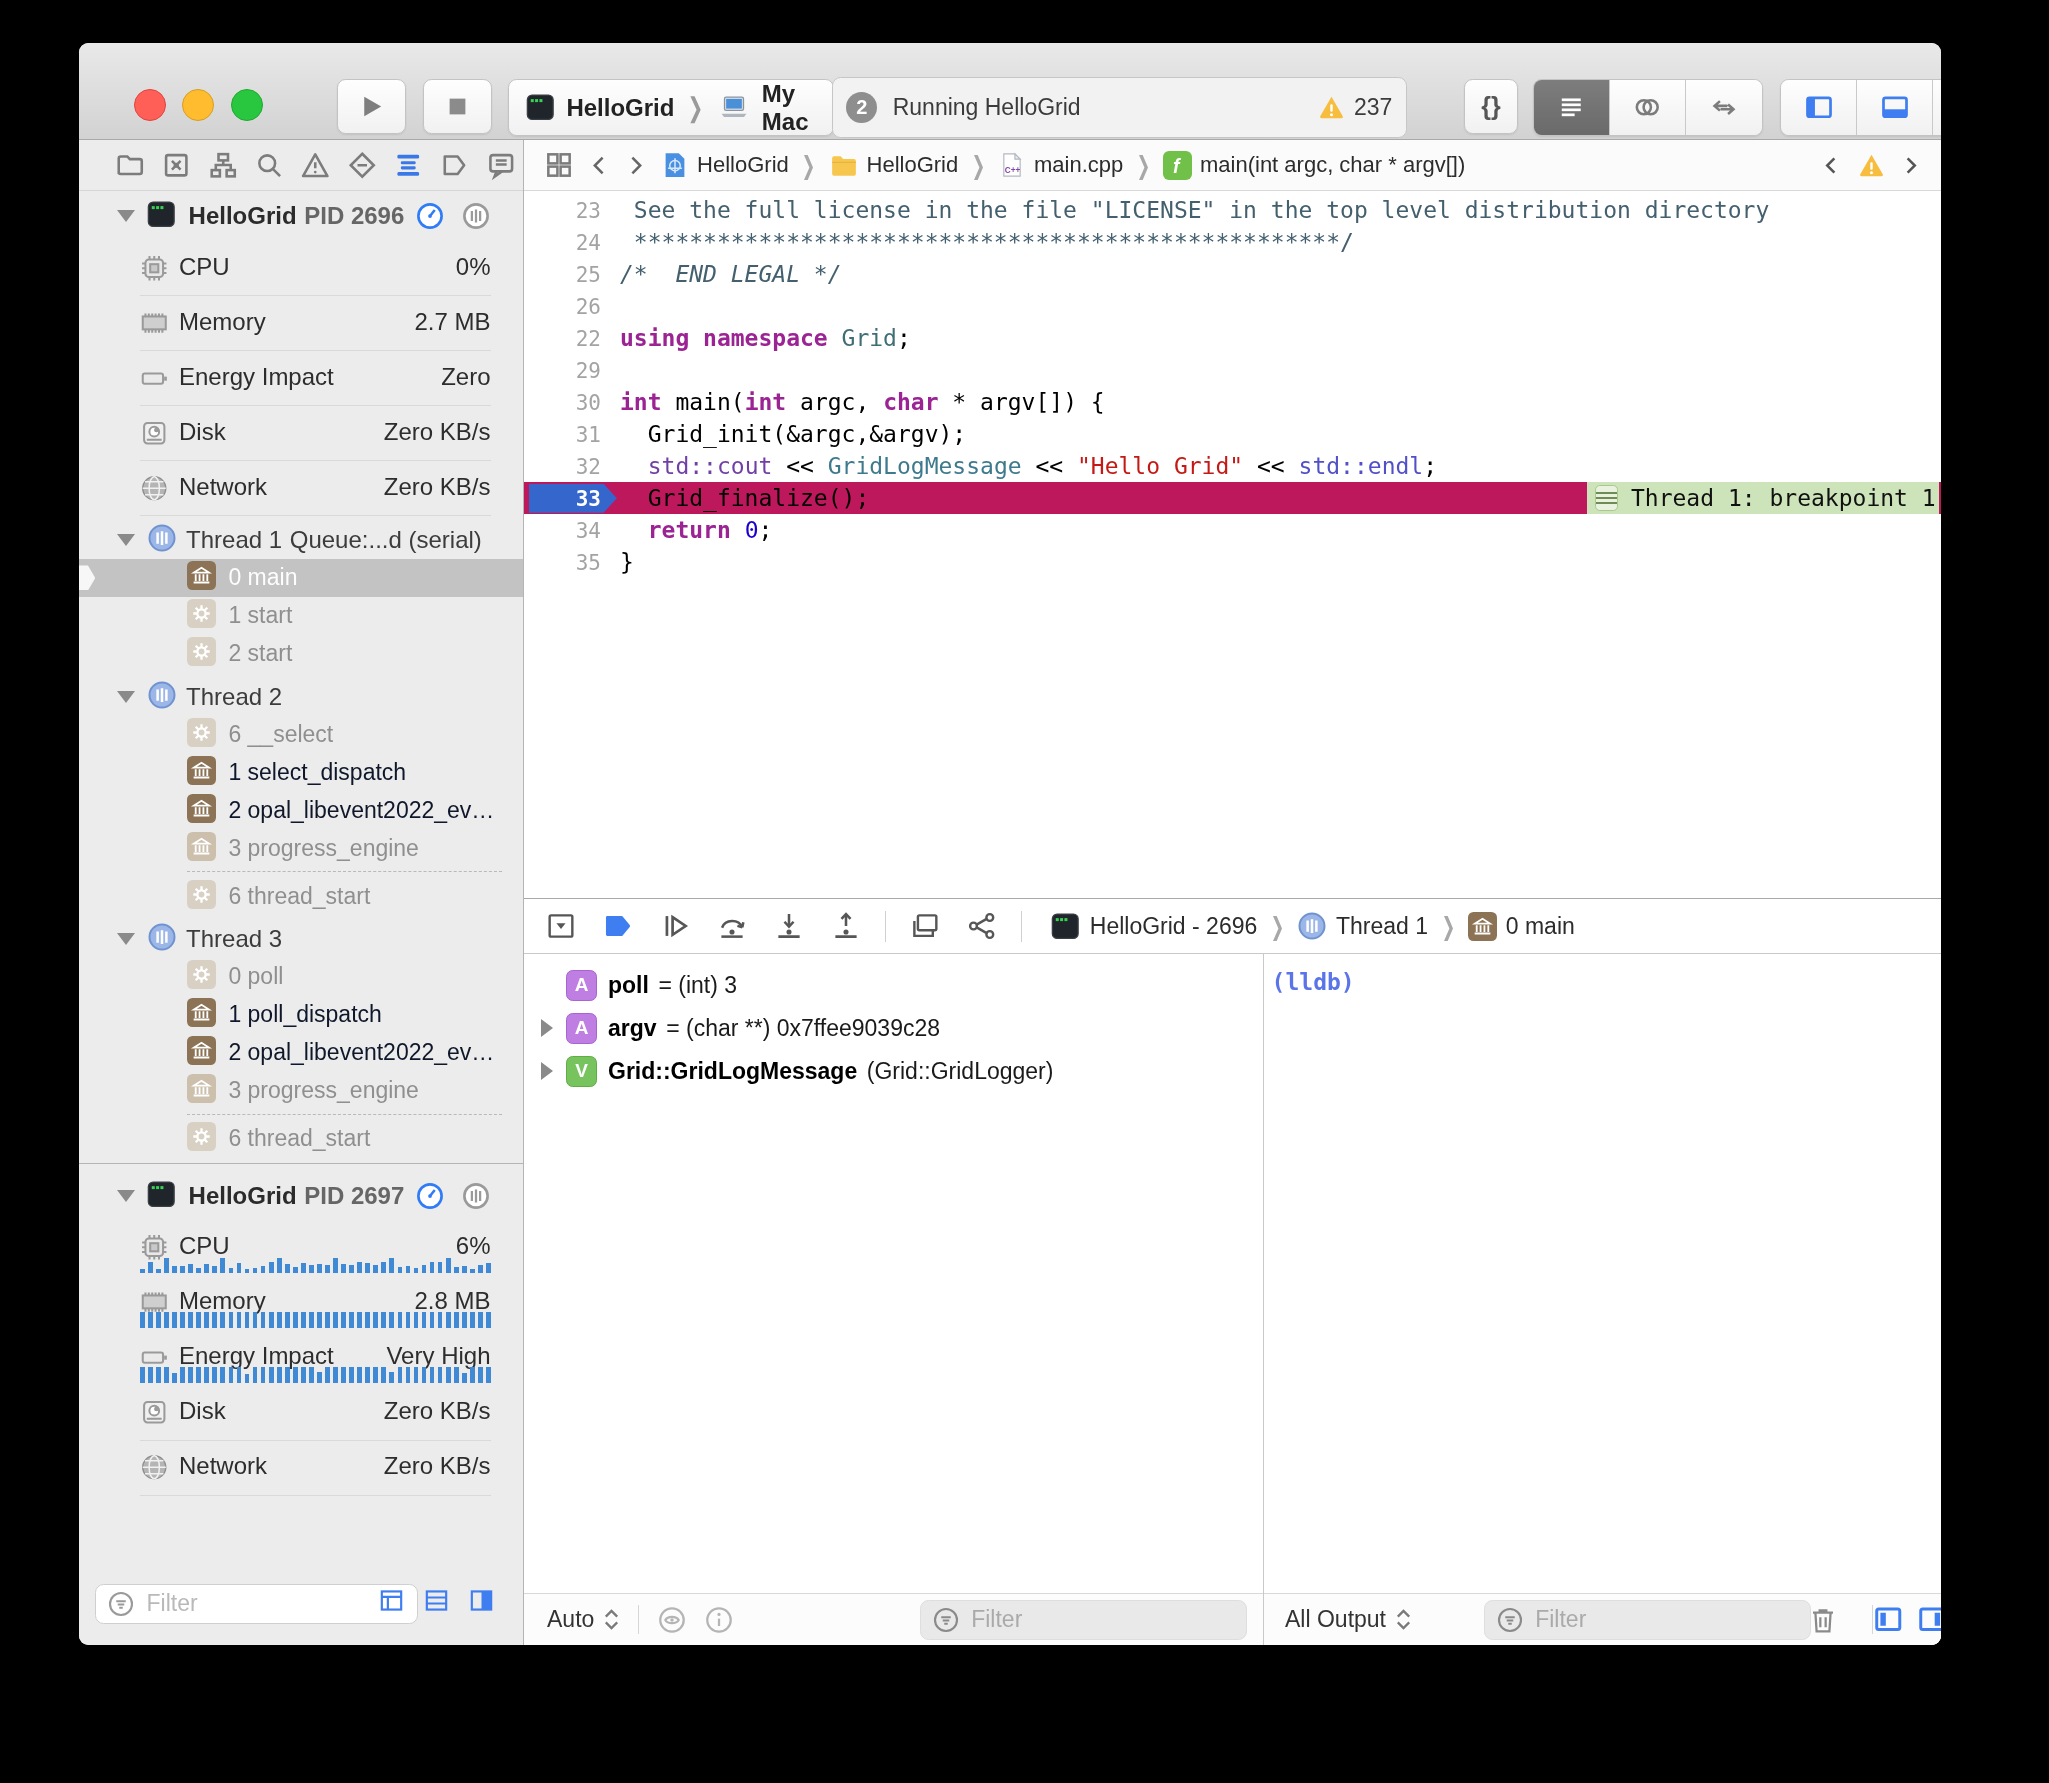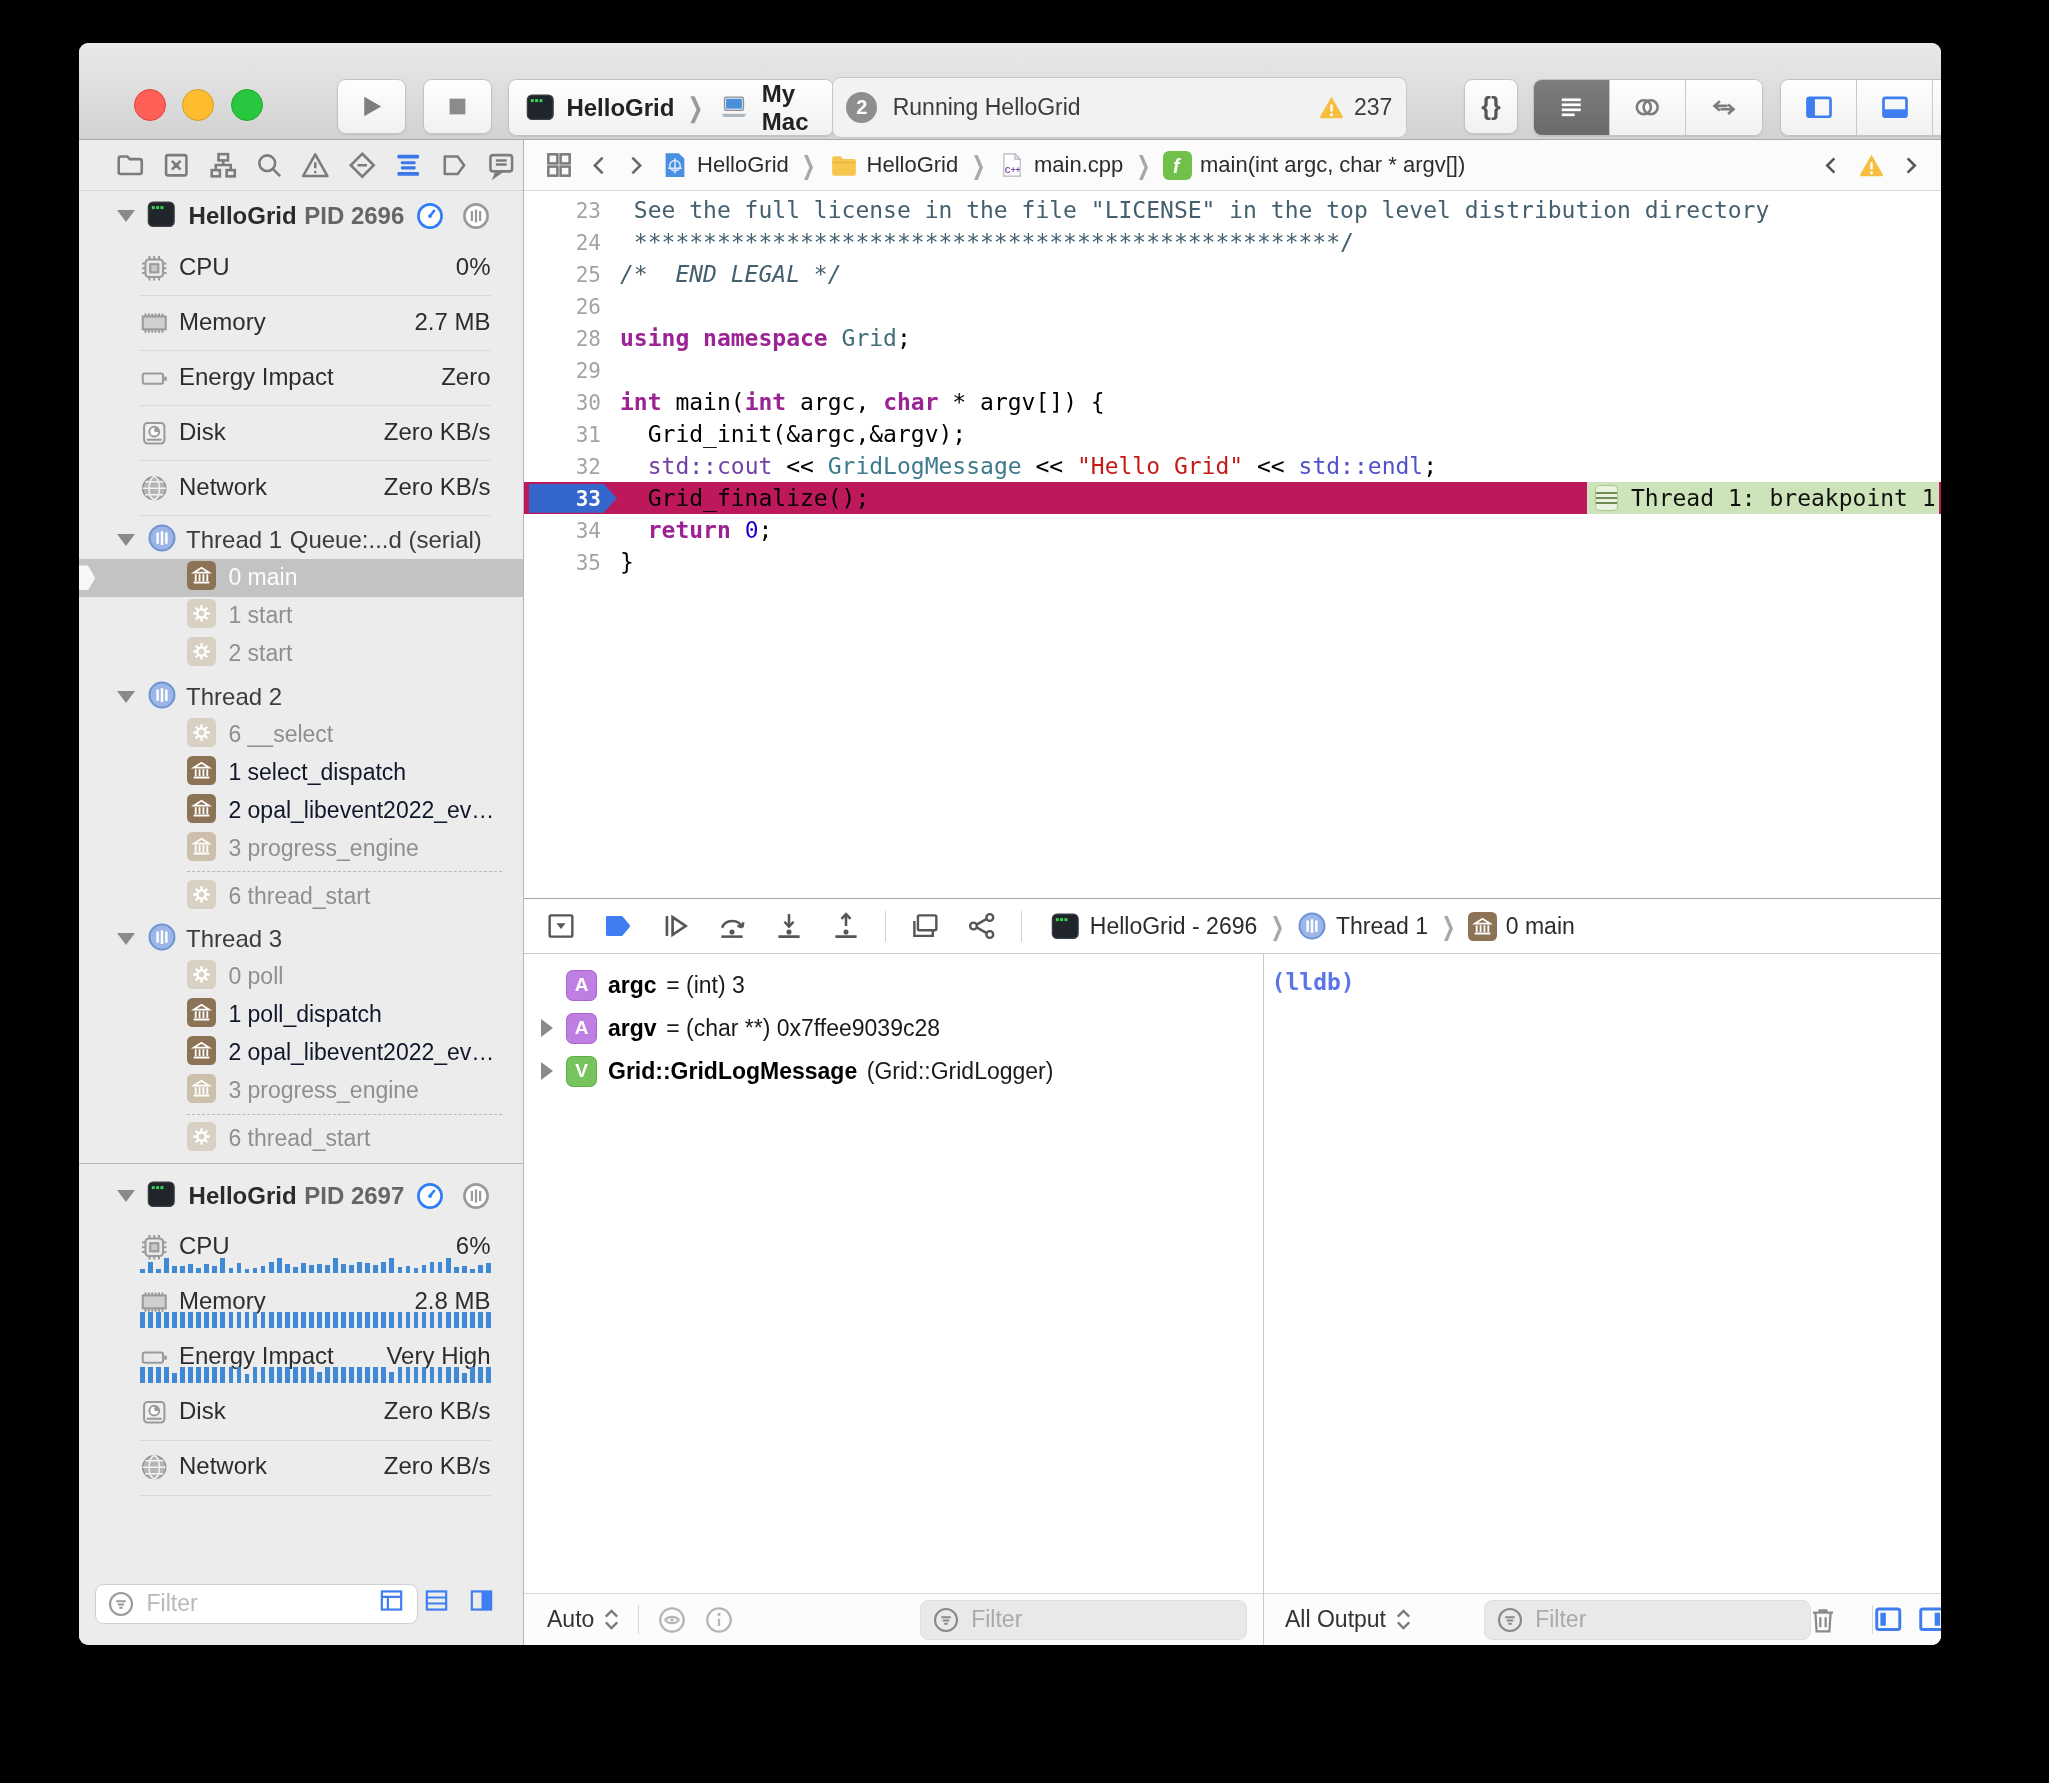--- a/index.html
+++ b/index.html
@@ -1013,21 +1013,21 @@
                 </span>
               </button>
           </div>
         </div>
 
         <div class="codearea" id="codeArea">
             <div class="cl "><span class="ln">23</span><span class="ct"><span class="tok-c"> See the full license in the file "LICENSE" in the top level distribution directory</span></span></div>
             <div class="cl "><span class="ln">24</span><span class="ct"><span class="tok-c"> ***************************************************/</span></span></div>
             <div class="cl "><span class="ln">25</span><span class="ct"><span class="tok-ci">/*  END LEGAL */</span></span></div>
             <div class="cl "><span class="ln">26</span><span class="ct"></span></div>
-            <div class="cl "><span class="ln">28</span><span class="ct"><span class="tok-kw">using namespace</span><span class="tok-pl"> </span><span class="tok-ns">Grid</span><span class="tok-pl">;</span></span></div>
+            <div class="cl "><span class="ln">22</span><span class="ct"><span class="tok-kw">using namespace</span><span class="tok-pl"> </span><span class="tok-ns">Grid</span><span class="tok-pl">;</span></span></div>
             <div class="cl "><span class="ln">29</span><span class="ct"></span></div>
             <div class="cl "><span class="ln">30</span><span class="ct"><span class="tok-kw">int</span><span class="tok-pl"> main(</span><span class="tok-kw">int</span><span class="tok-pl"> argc, </span><span class="tok-kw">char</span><span class="tok-pl"> * argv[]) {</span></span></div>
             <div class="cl "><span class="ln">31</span><span class="ct"><span class="tok-pl">  Grid_init(&amp;argc,&amp;argv);</span></span></div>
             <div class="cl "><span class="ln">32</span><span class="ct"><span class="tok-pl">  </span><span class="tok-pur">std::cout</span><span class="tok-pl"> &lt;&lt; </span><span class="tok-glb">GridLogMessage</span><span class="tok-pl"> &lt;&lt; </span><span class="tok-str">"Hello Grid"</span><span class="tok-pl"> &lt;&lt; </span><span class="tok-pur2">std::endl</span><span class="tok-pl">;</span></span></div>
             <div class="cl cur"><span class="ln">33</span><span class="ct"><span class="tok-pl">  Grid_finalize();</span></span><span class="bpnote">
       <button class="notebtn"><i></i><i></i><i></i></button>
       <span>Thread 1: breakpoint 1.1</span></span></div>
             <div class="cl "><span class="ln">34</span><span class="ct"><span class="tok-pl">  </span><span class="tok-kw">return</span><span class="tok-pl"> </span><span class="tok-num">0</span><span class="tok-pl">;</span></span></div>
             <div class="cl "><span class="ln">35</span><span class="ct"><span class="tok-pl">}</span></span></div>
           </div>
@@ -1159,21 +1159,21 @@
                   <span>0 main</span>
                 </span>
               </span>
             </div>
           <div class="panes">
             <div class="varspane">
               <div class="varsrows" id="varsRows">
                   <div class="vrow">
 
      <span class="vbadge purple">A</span>
-     <span class="vname">argc</span>
+     <span class="vname">poll</span>
                     <span class="vval">= (int) 3</span>
    </div>
                   <div class="vrow">
      <span class="vtri"></span>
      <span class="vbadge purple">A</span>
      <span class="vname">argv</span>
                     <span class="vval">= (char **) 0x7ffee9039c28</span>
    </div>
                   <div class="vrow">
      <span class="vtri"></span>

